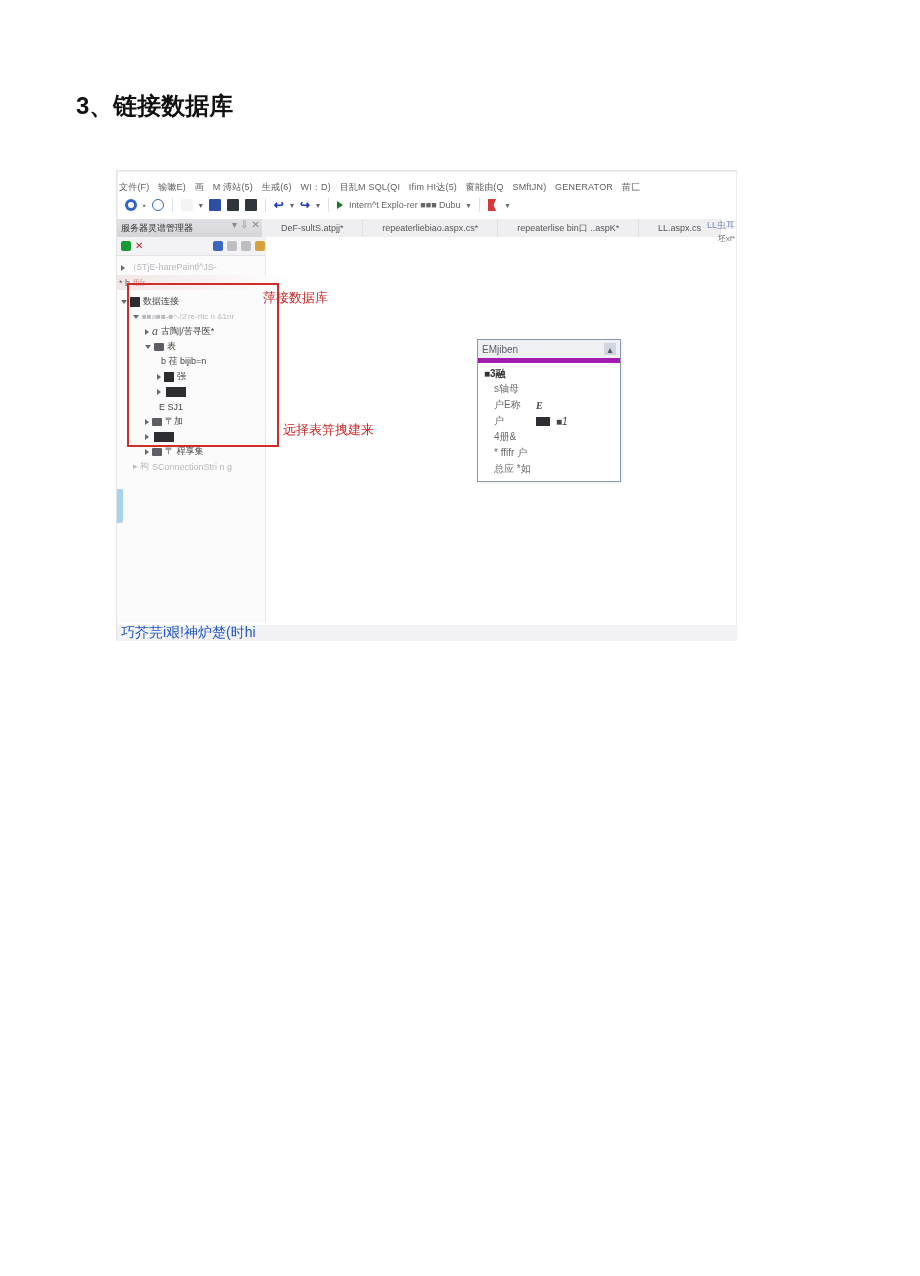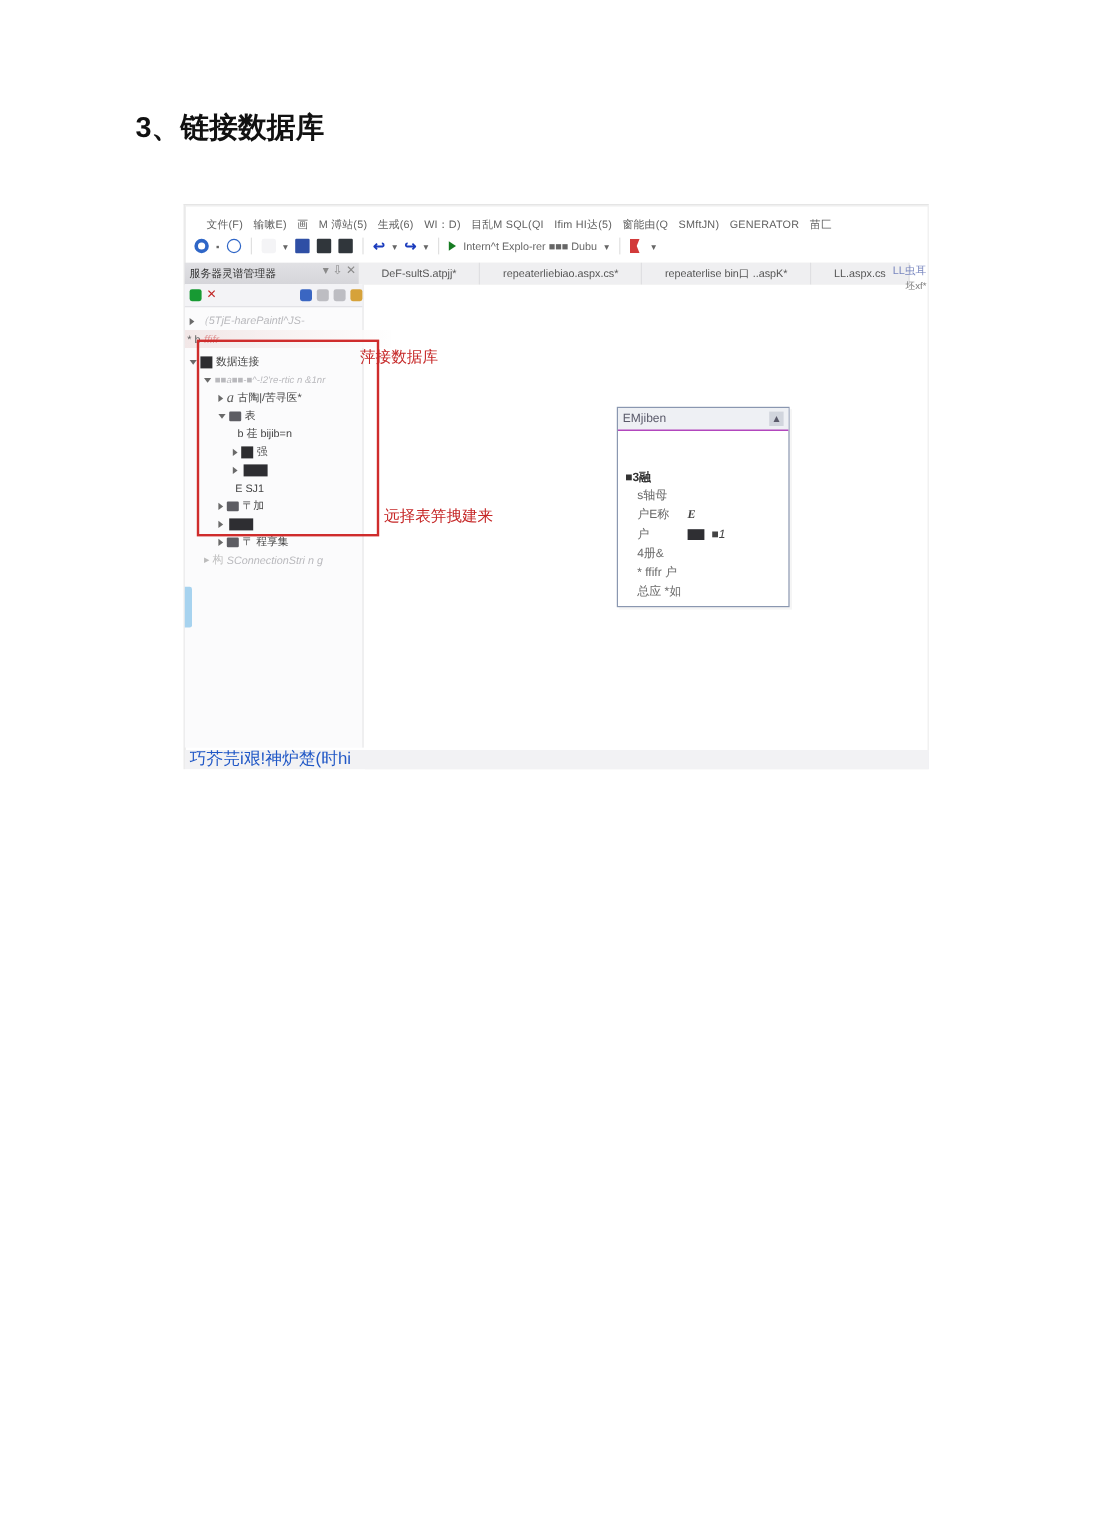--- a/index.html
+++ b/index.html
@@ -2,21 +2,21 @@
 <html><head>
 <meta charset="utf-8">
 <style>
   body {
     margin: 0;
     background: #fff;
     font-family: "Microsoft YaHei", Arial, sans-serif;
     width: 920px;
   }
   .page {
-    padding: 90px 140px 40px 113px;
+    padding: 90px 140px 40px 76px;
   }
   .heading {
     font-size: 24px;
     font-weight: bold;
     color: #111;
     margin-bottom: 48px;
   }
 
   .screenshot {
     position: relative;
@@ -32,21 +32,20 @@
   
   .menubar {
     position: absolute;
     top: 10px; left: 2px; right: 2px;
     height: 14px;
     font-size: 9px;
     color: #606060;
     letter-spacing: 0.2px;
     white-space: nowrap;
     overflow: hidden;
-    margin-left: 16px;
   }
   .menubar span { margin-right: 6px; }
 
   
   .toolbar {
     position: absolute;
     top: 24px; left: 4px; right: 2px;
     height: 20px;
     display: flex;
     align-items: center;
@@ -159,21 +158,20 @@
   .chev.down {
     border-left:3px solid transparent;
     border-right:3px solid transparent;
     border-top:4px solid #6a6a6a;
     border-bottom:none;
   }
   .folder-ico { width:10px;height:8px;background:#5d5d63;border-radius:1px;}
   .dark-ico   { width:10px;height:10px;background:#2d2d30;}
   .blurred {
     color:#b9b9bd;
-    font-style:italic;
     filter: blur(0.4px);
   }
   .faded-row {
     background: linear-gradient(90deg,#f1e4e4 0%, #fefefe 100%);
     opacity:0.85;
   }
   .dark-bar {
     width:20px; height:10px;
     background: #2e2e32;
     margin-left:2px;
@@ -208,30 +206,30 @@
     left: 360px; top: 168px;
     width: 142px;
     border:1px solid #8a97b0;
     background:#fff;
     font-size:10px;
     box-shadow: 2px 2px 0 rgba(0,0,0,0.04);
   }
   .prop-header {
     display:flex; justify-content:space-between; align-items:center;
     background:#eef0f4;
-    border-bottom:1px solid #a21caf;
+    border-bottom:5px solid #a21caf;
     padding:3px 4px;
     color:#5a5a6a;
   }
   .prop-header .caret {
     width:12px;height:12px;background:#d1d5dd;
     display:flex;align-items:center;justify-content:center;
   }
   .prop-body { padding:4px 6px; }
-  .prop-cat { font-weight:bold; color:#333;margin-top:28px;}
+  .prop-cat { font-weight:bold; color:#333;}
   .prop-row {
     display:flex; gap:6px; align-items:center;
     padding:1px 0 1px 10px;
     color:#6a6a6a;
   }
   .prop-row .k { min-width:36px;}
   .prop-row .v { color:#444; font-style:italic;}
   .prop-row .v.bold { font-weight:bold; font-style:normal; font-family:"Times New Roman",serif;}
   .prop-row .box { width:14px;height:9px;background:#2f2f33;}
 

